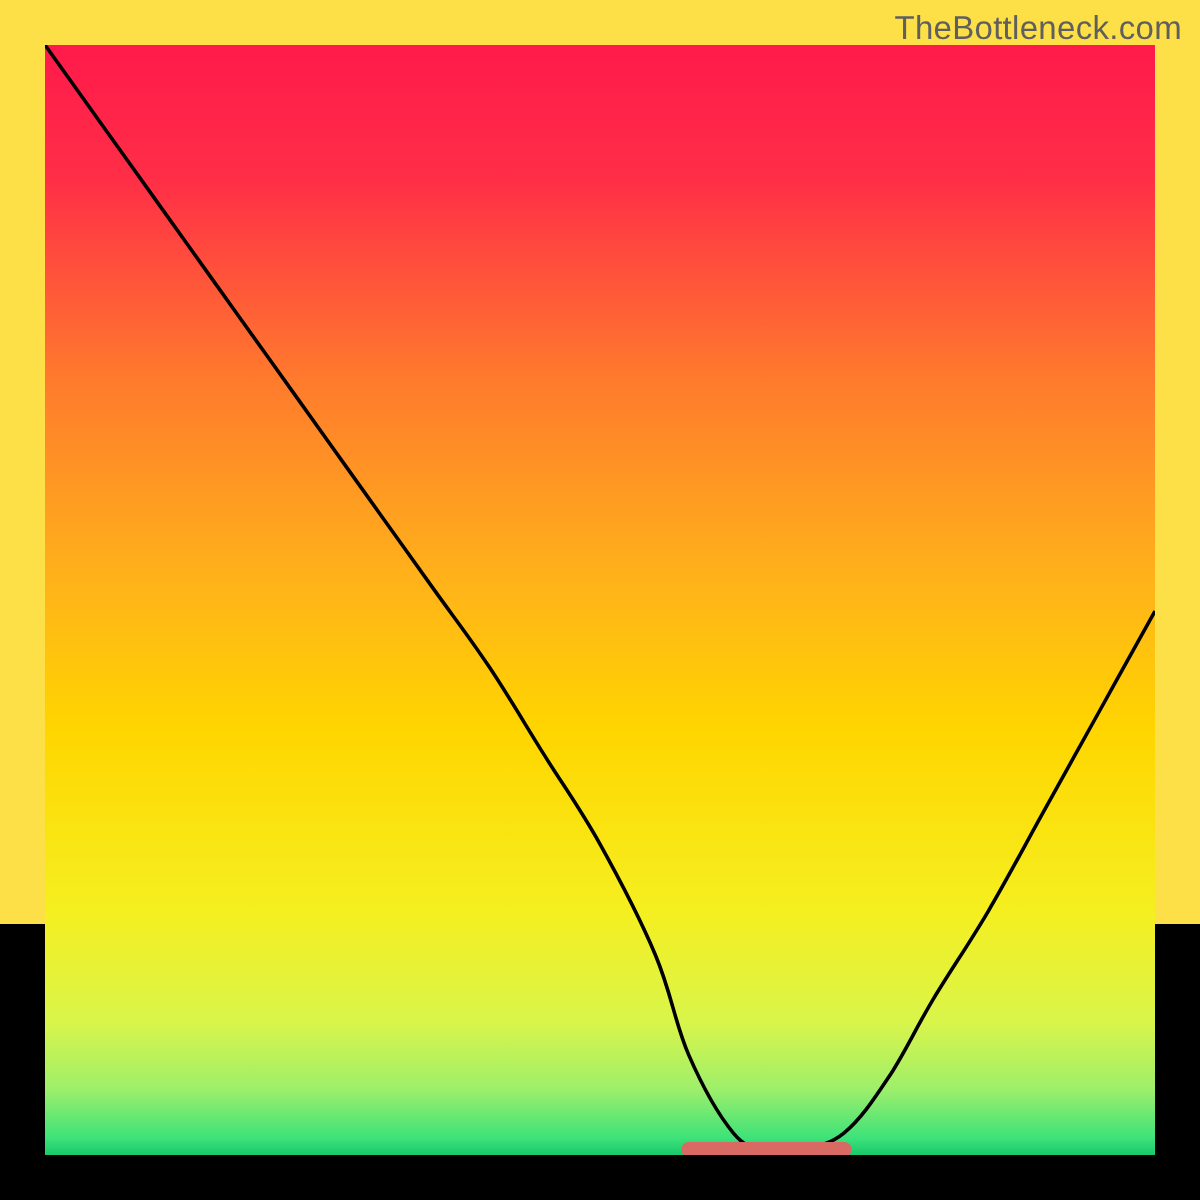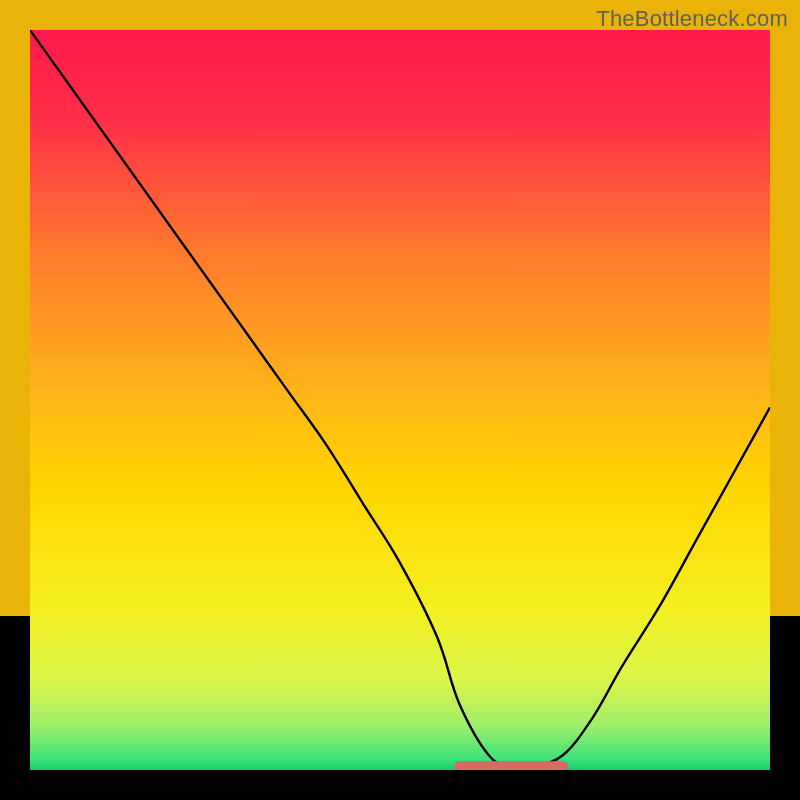--- a/index.html
+++ b/index.html
@@ -7,21 +7,21 @@
     padding: 0;
     width: 800px;
     height: 800px;
     background: #000;
     font-family: Arial, Helvetica, sans-serif;
   }
   .frame {
     position: relative;
     width: 800px;
     height: 616px;
-    background: #eab308;
+    background: #fde047;
   }
   .watermark {
     position: absolute;
     top: 6px;
     right: 12px;
     color: #5f5f5f;
     font-size: 22px;
     font-weight: 500;
     letter-spacing: 0.2px;
     z-index: 20;

